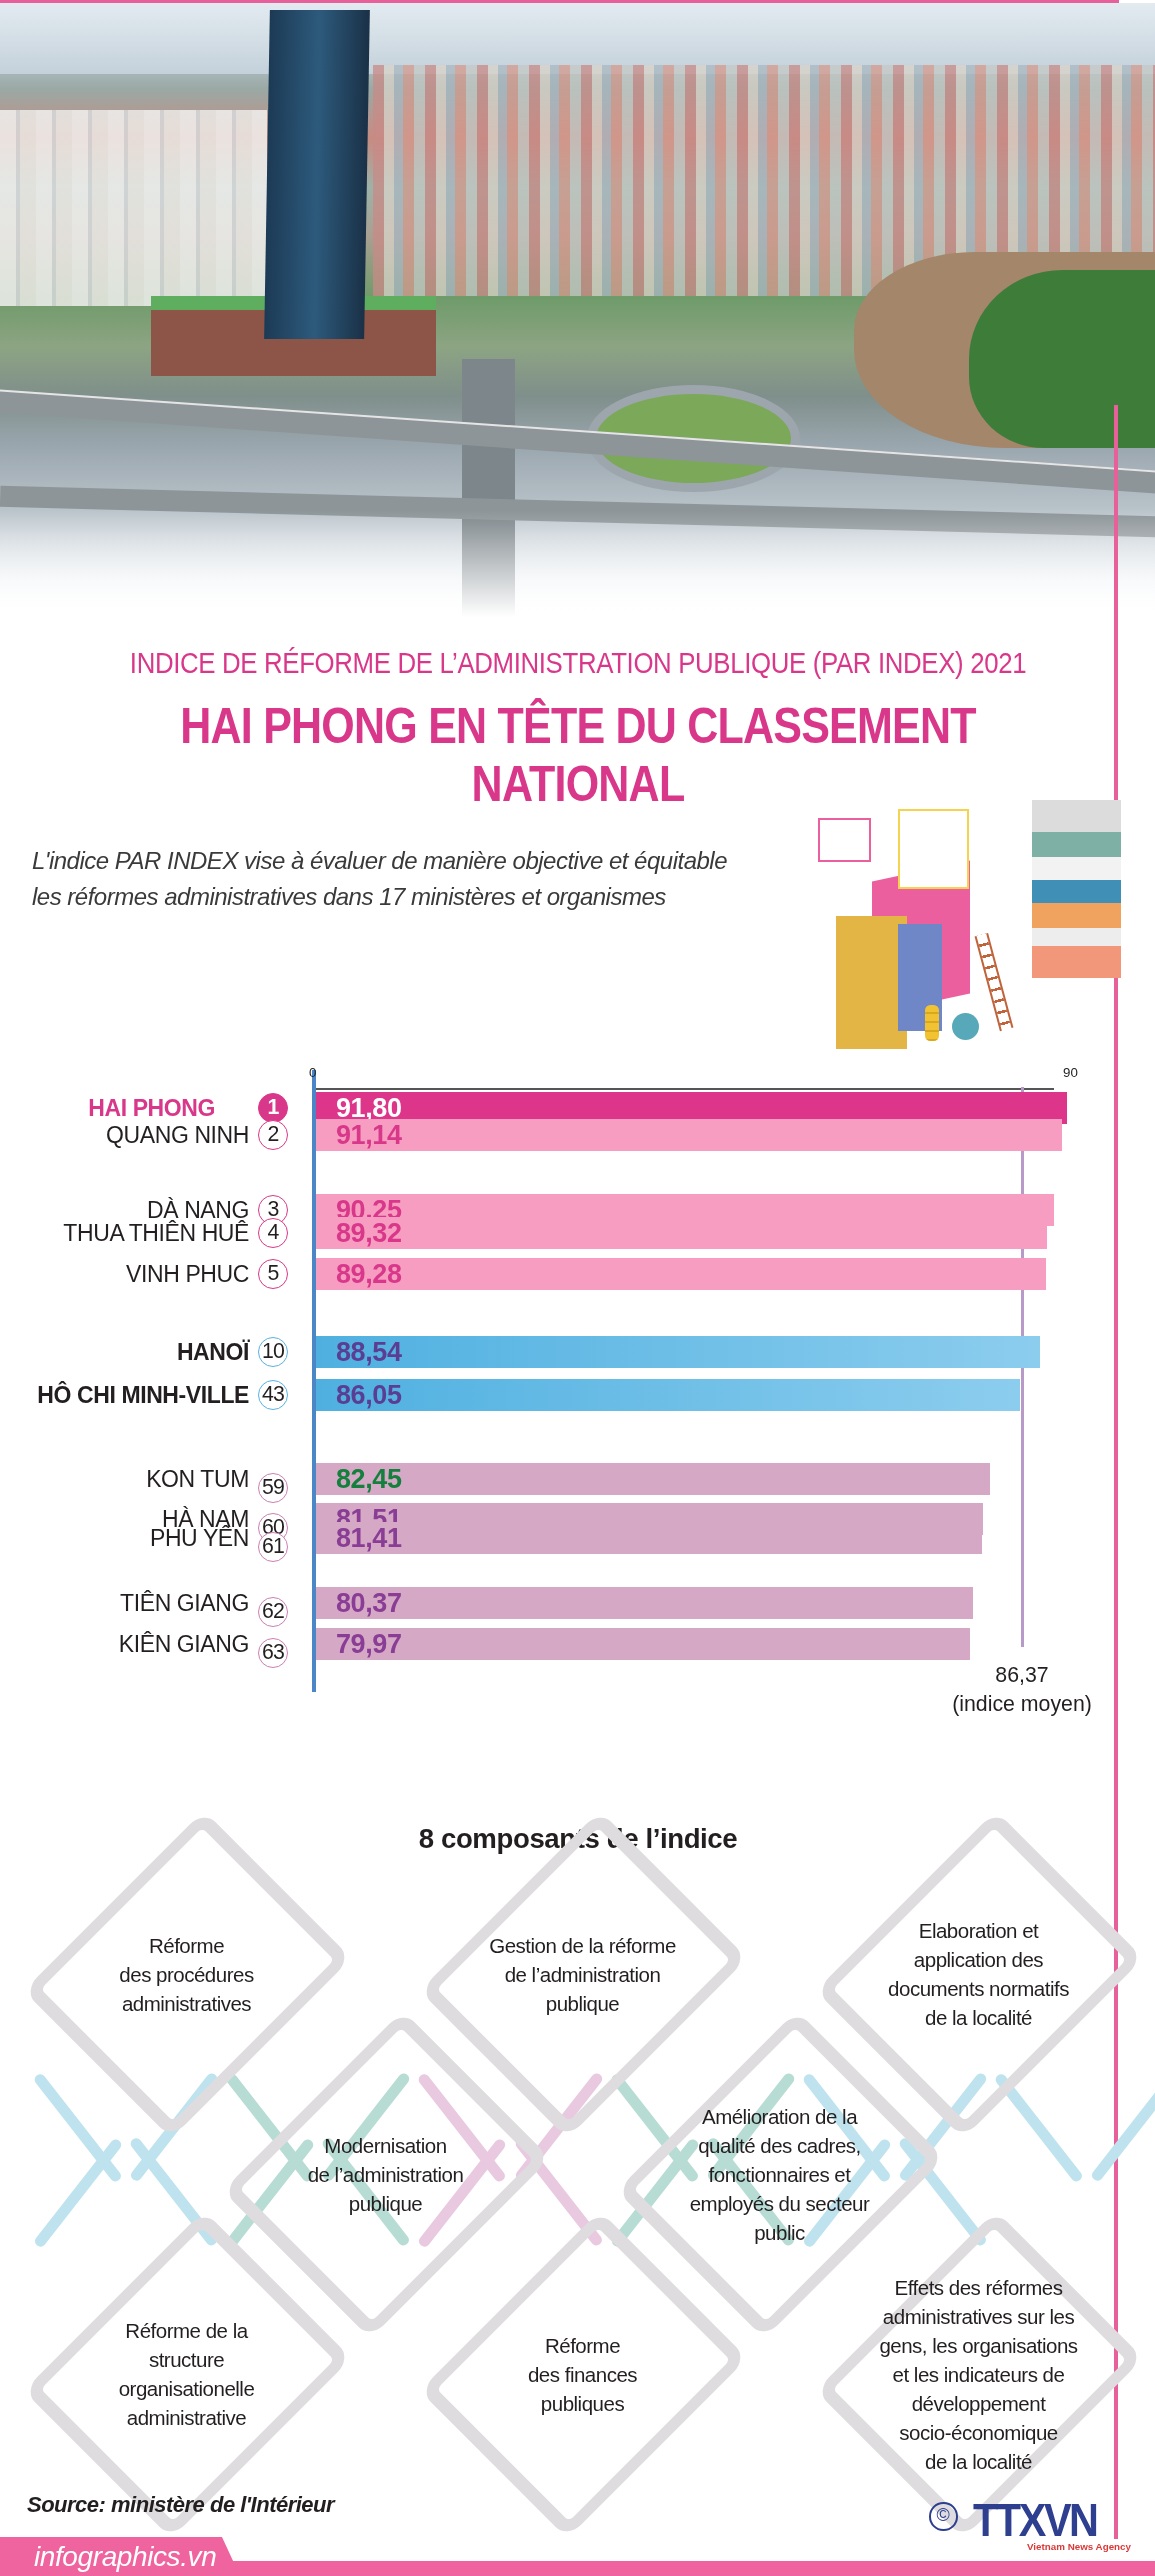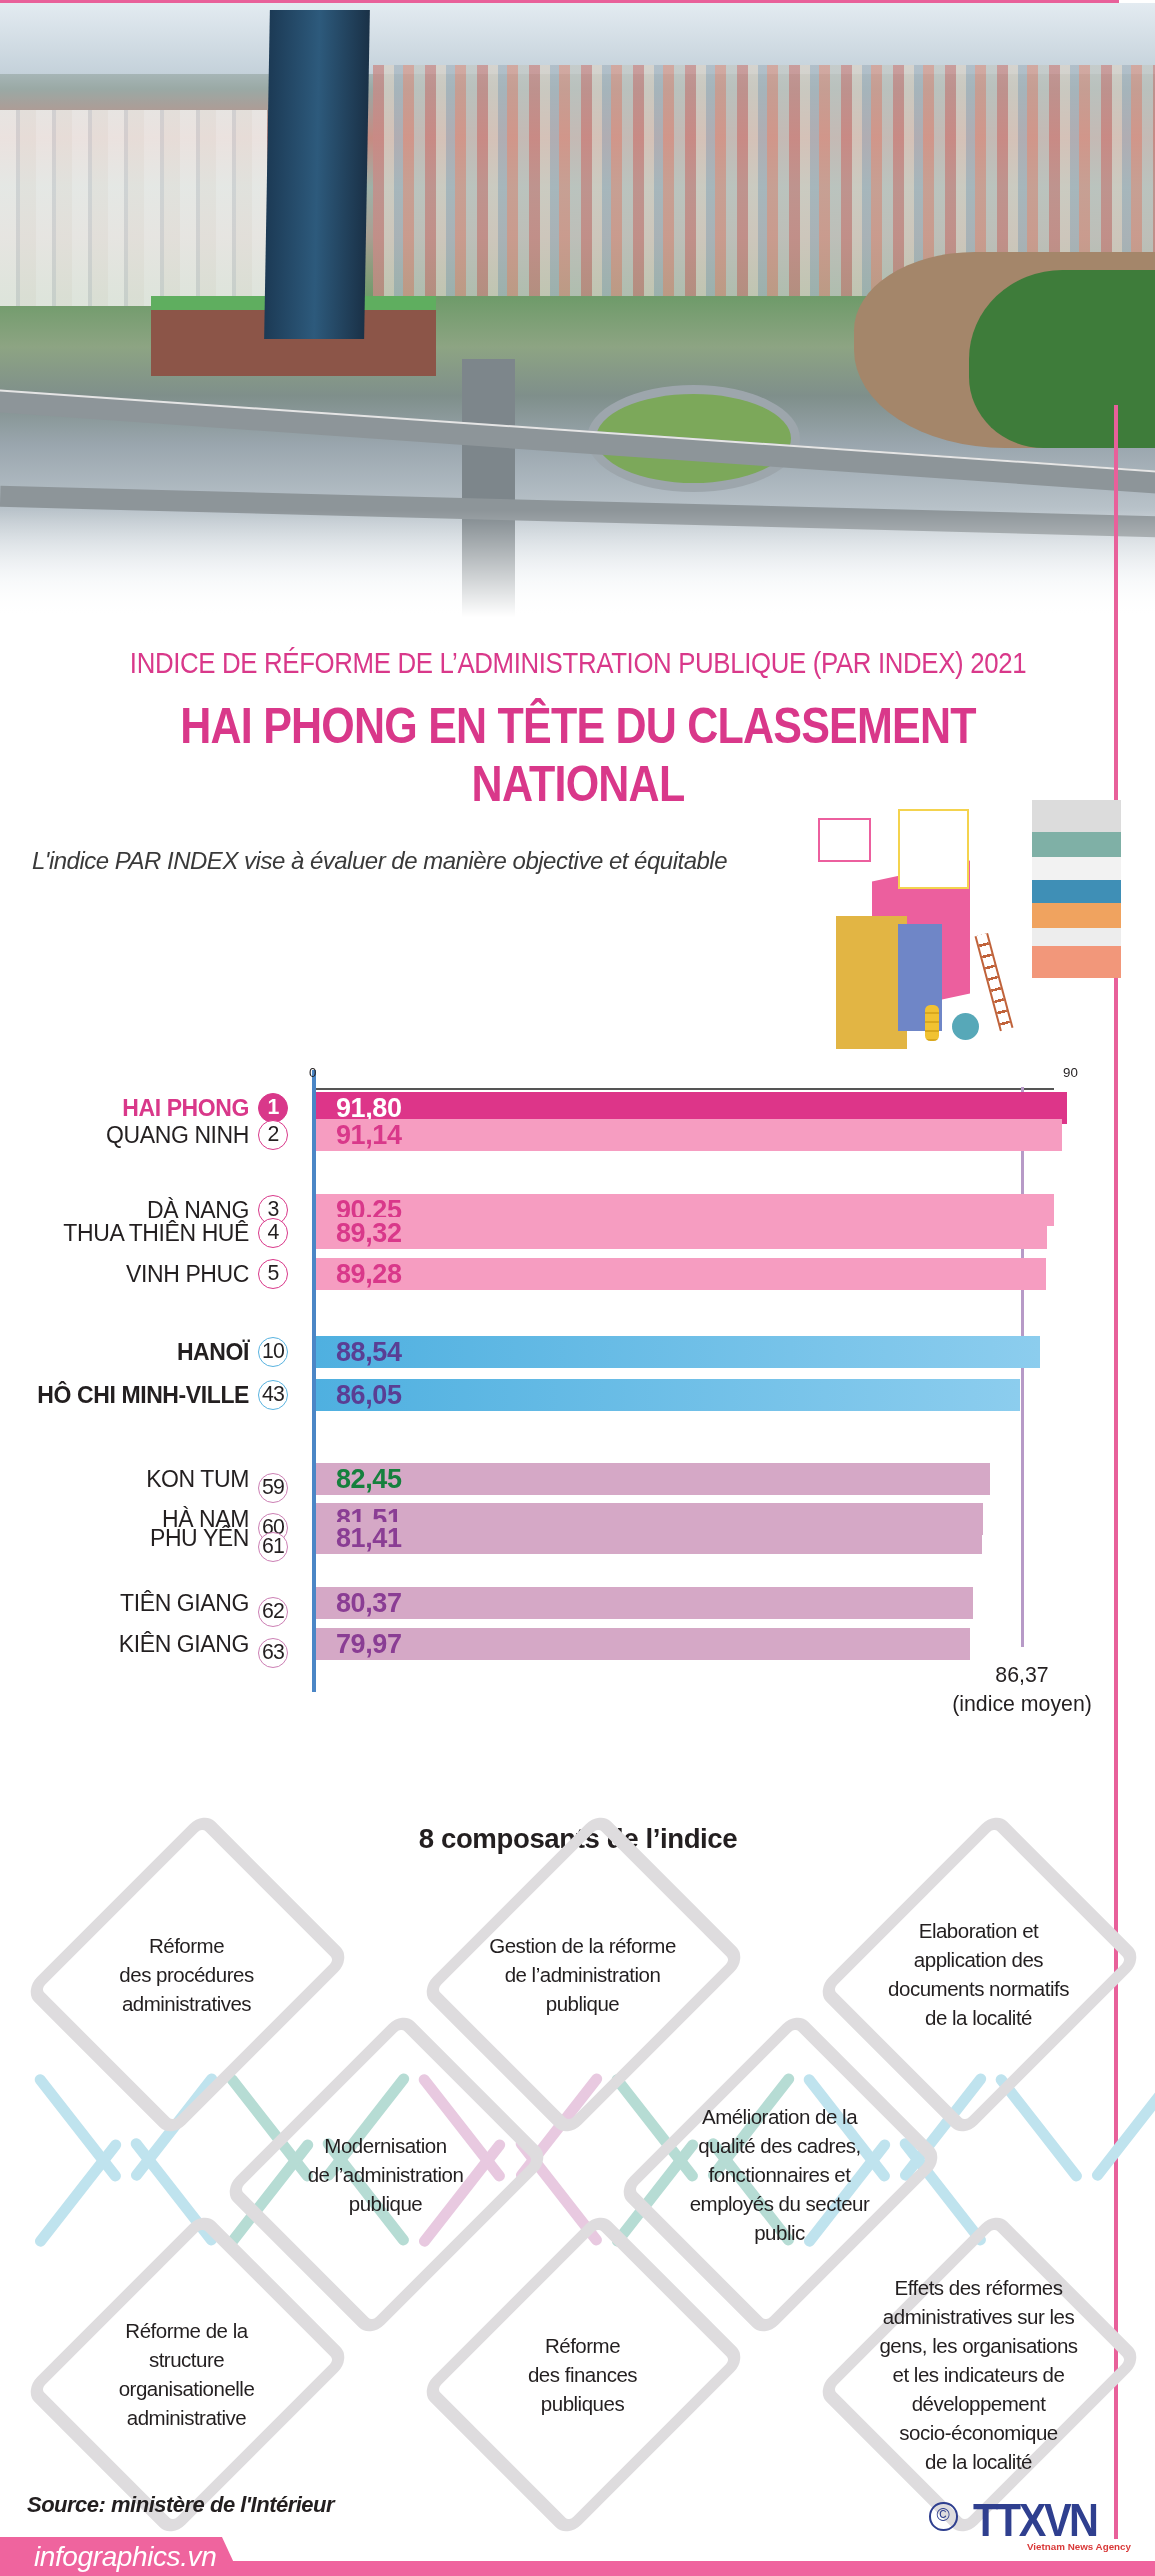--- a/index.html
+++ b/index.html
@@ -102,20 +102,21 @@
   <div class="fade"></div>
 </div>
 
 <div class="side-line"></div>
 
 <div class="subtitle">INDICE DE RÉFORME DE L’ADMINISTRATION PUBLIQUE (PAR INDEX) 2021</div>
 <div class="headline">HAI PHONG EN TÊTE DU CLASSEMENT NATIONAL</div>
 
 <div class="intro">
   <div>L'indice PAR INDEX vise à évaluer de manière objective et équitable</div>
+  <div>les réformes administratives dans 17 ministères et organismes</div>
 </div>
 
 <div class="illus">
   <div class="books"></div>
   <div class="board2"></div>
   <div class="cube-p"></div>
   <div class="board"></div>
   <div class="cube-y"></div>
   <div class="cube-b"></div>
   <div class="ladder"></div>
@@ -128,21 +129,21 @@
   <div class="axis-top"></div>
   <div class="tick-label" style="left:309px; top:7.1px;">0</div>
   <div class="tick-label" id="tick90" style="top: 7.1px; left: 1063px;">90</div>
   <div class="avg-line" id="avgLine" style="left: 1021px;"></div>
   <div class="avg-label" id="avgLabel" style="left: 924px;">
     <div>86,37</div>
     <div>(indice moyen)</div>
   </div>
   <div id="rows">
       <div class="row" style="top: 34px;">
-        <div class="name hl" style="right: 907px;">HAI PHONG</div>
+        <div class="name hl" style="right: 941px;">HAI PHONG</div>
         <div class="rank top">1</div>
         <div class="bar" style="width: 751px; background: rgb(221, 53, 137);"></div>
         <div class="val" style="color: rgb(255, 255, 255);">91,80</div>
       </div>
       <div class="row" style="top: 61px;">
         <div class="name" style="right: 907px;">QUANG NINH</div>
         <div class="rank">2</div>
         <div class="bar" style="width: 746px; background: rgb(246, 157, 193);"></div>
         <div class="val" style="color: rgb(217, 56, 138);">91,14</div>
       </div>

